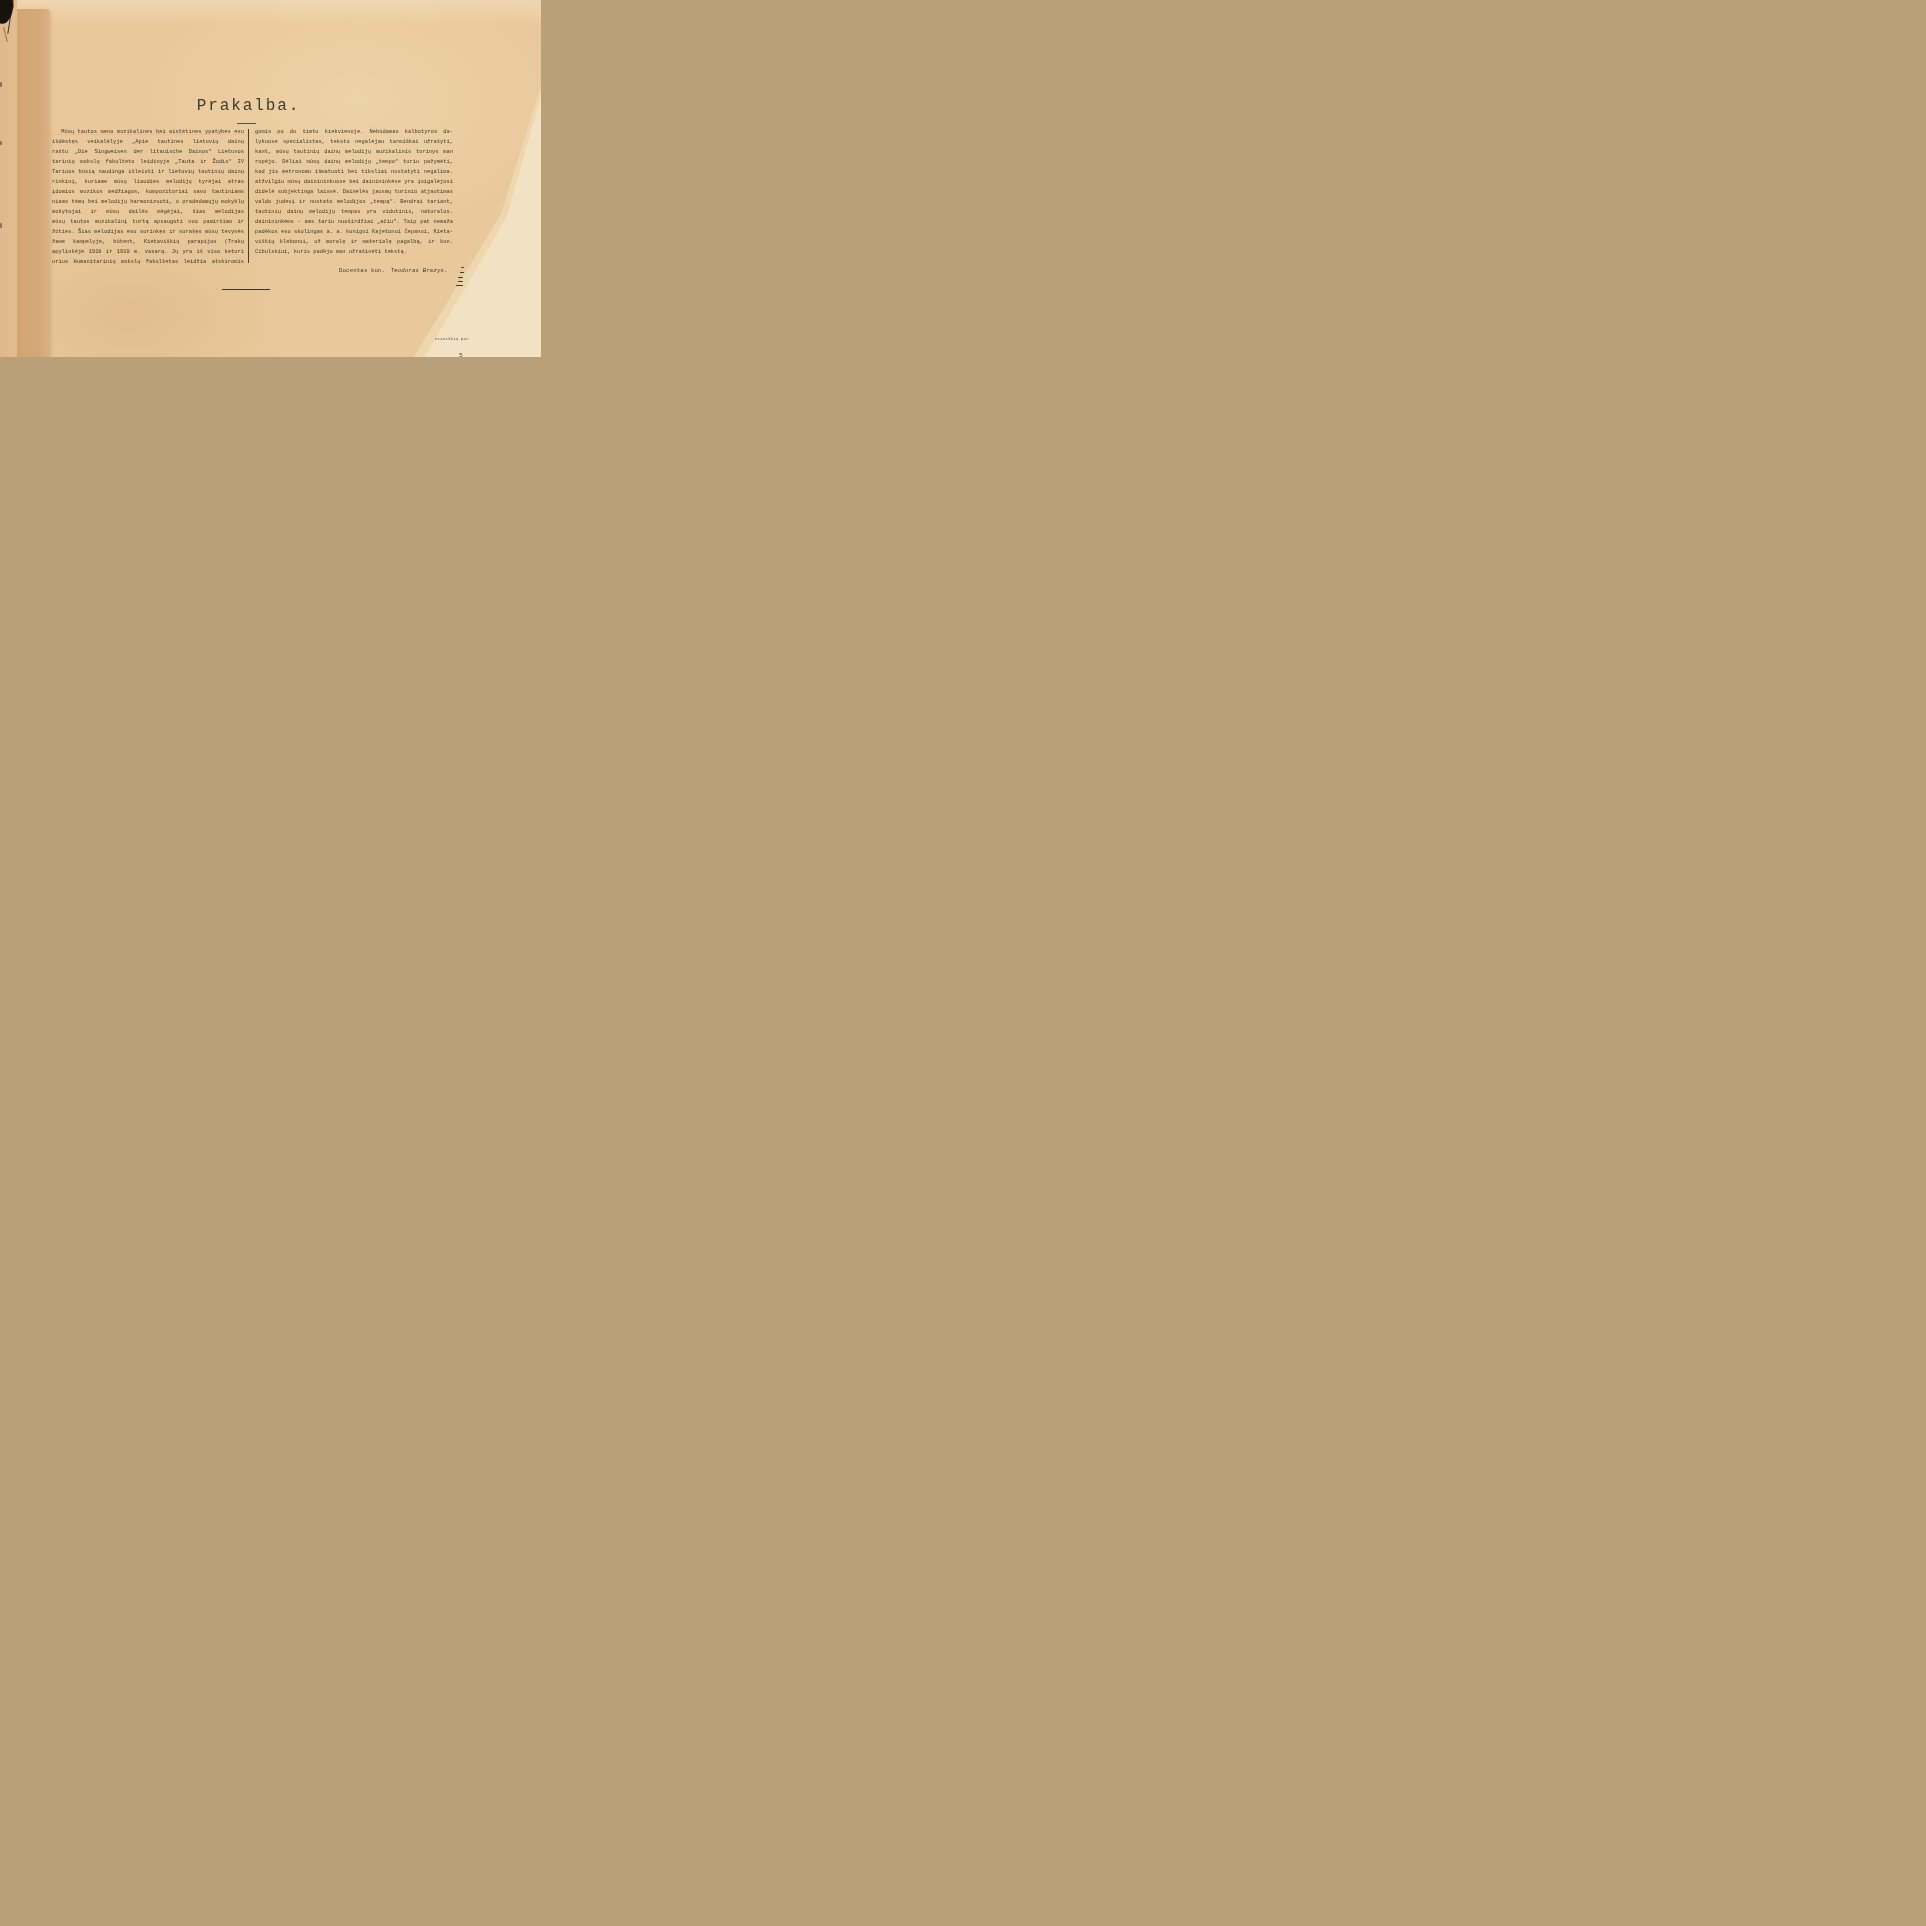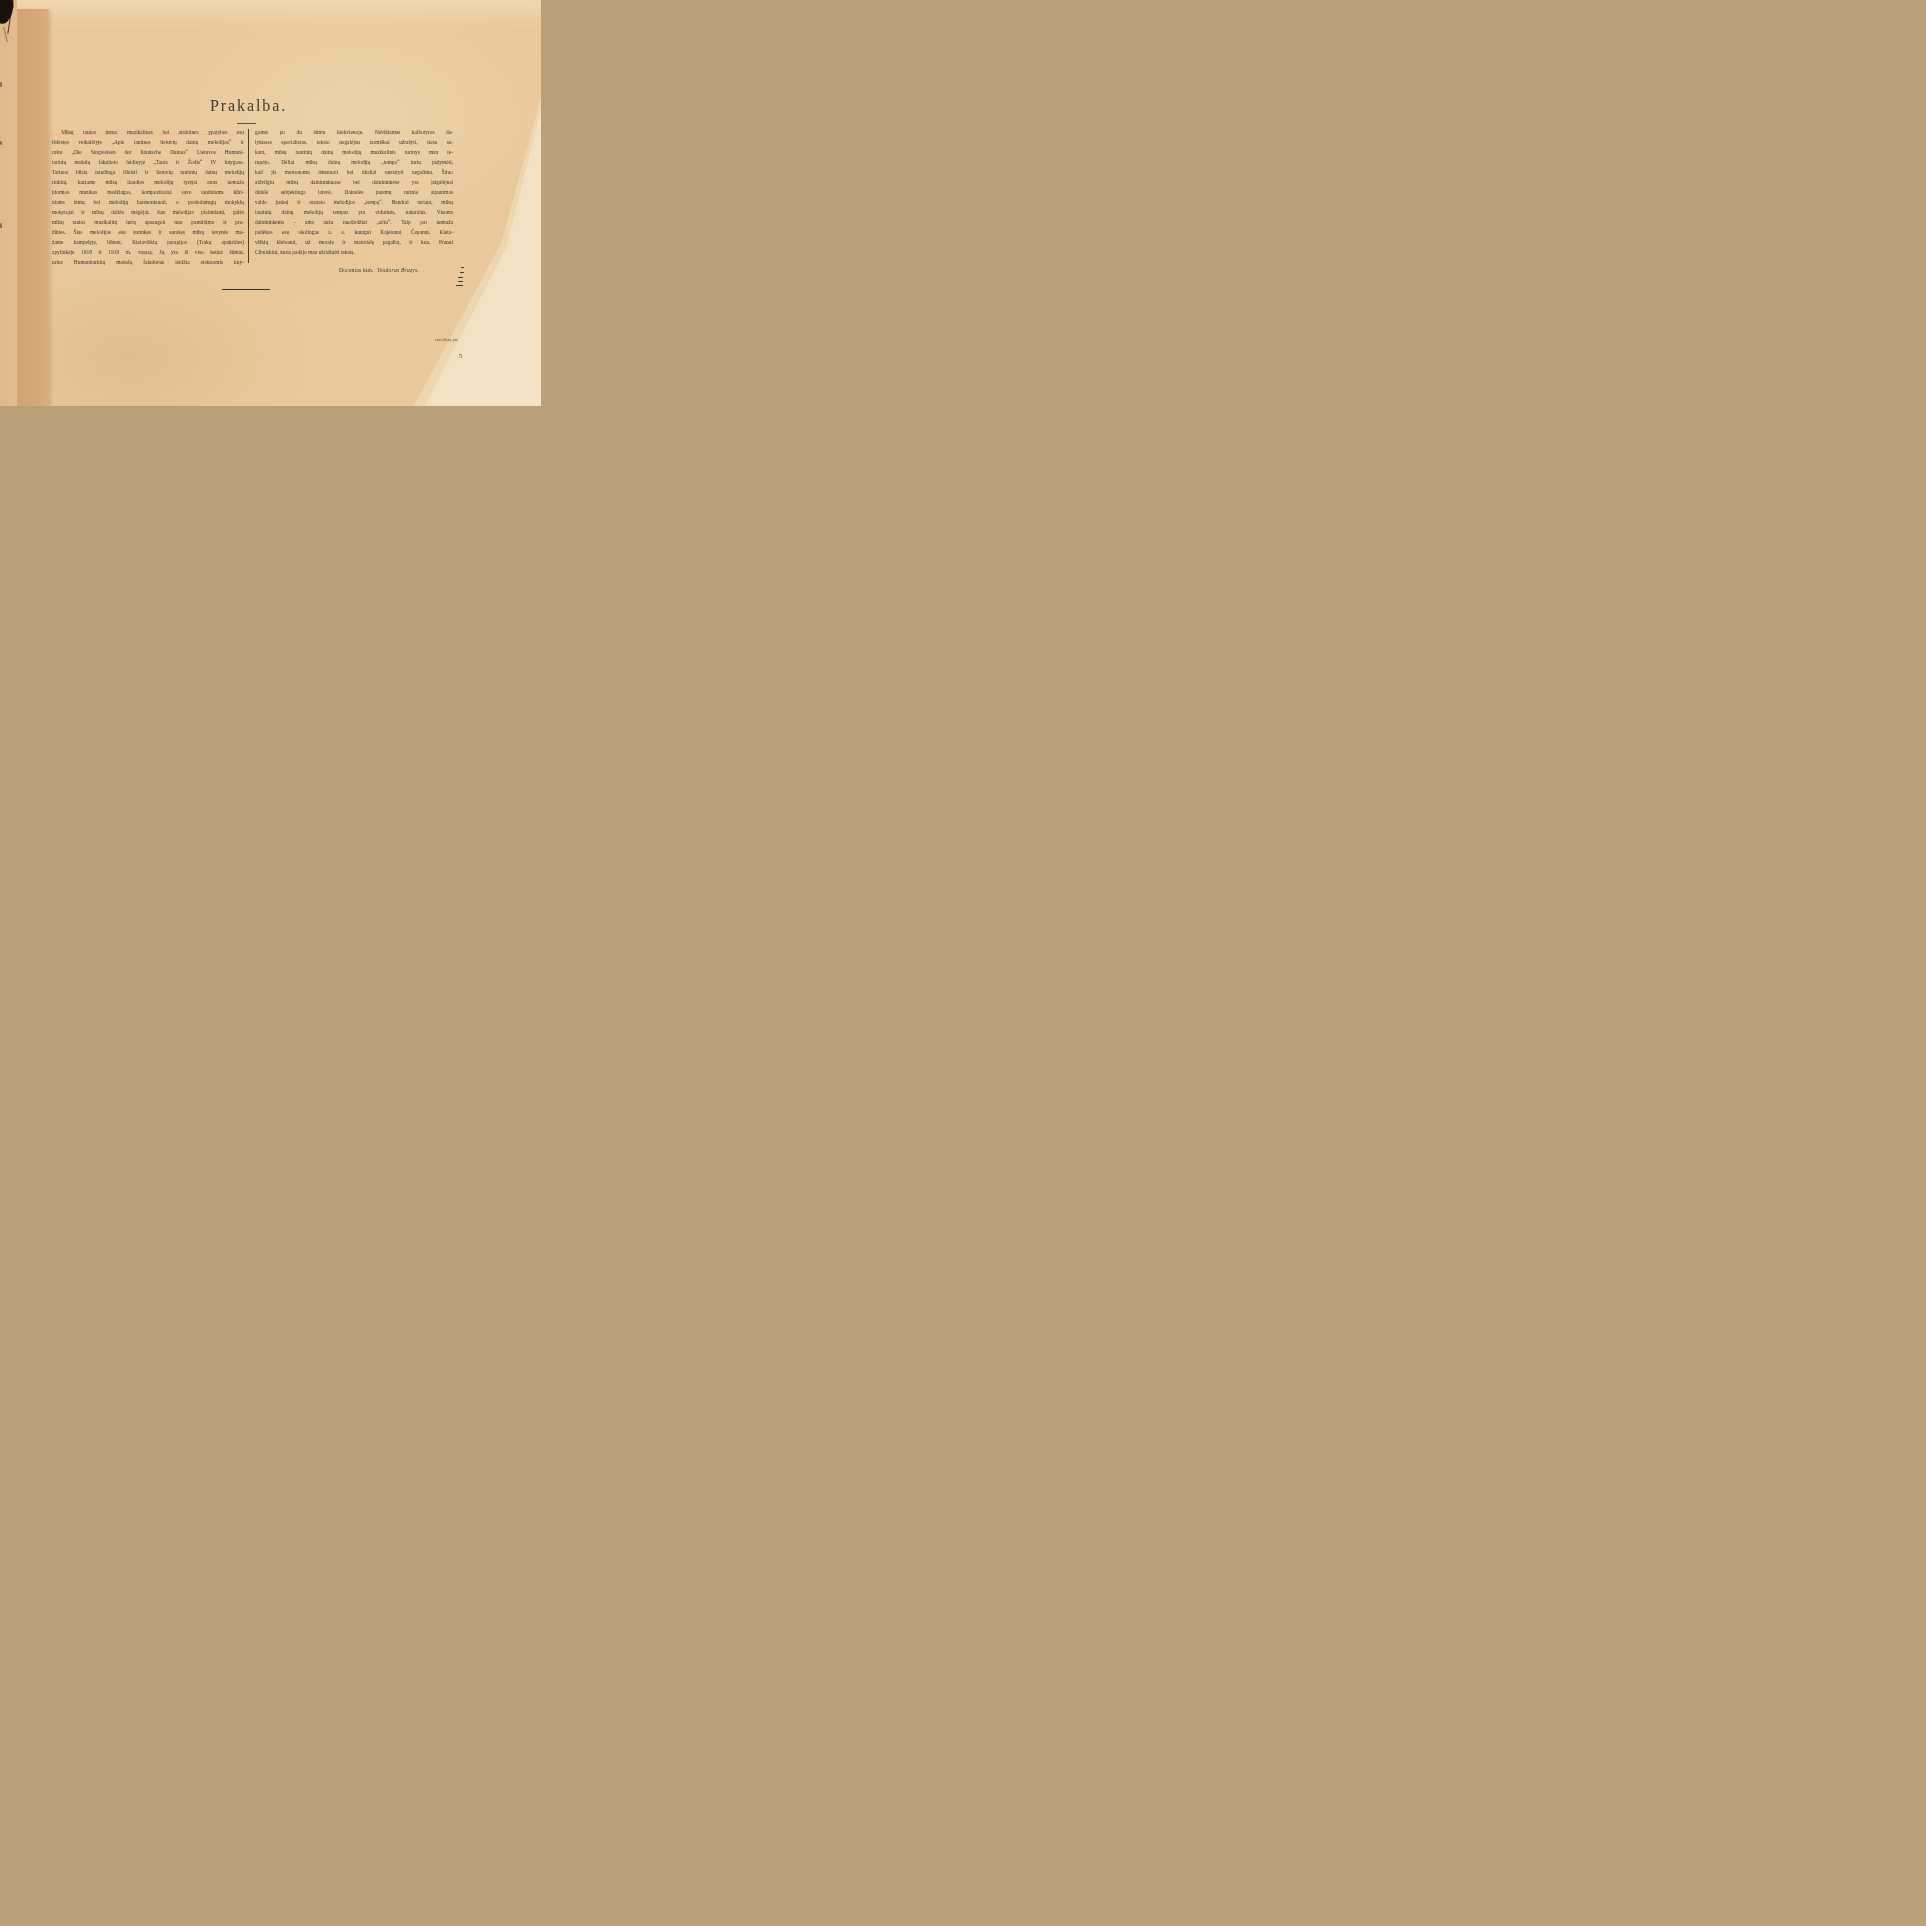--- a/index.html
+++ b/index.html
@@ -1,20 +1,20 @@
 <!DOCTYPE html>
 <html style="font-size:6.2px"><head>
 <meta charset="utf-8">
 <style>
   html,body{margin:0;padding:0;background:#b9a079;}
   .page{
     position:relative;
-    width:541px;height:406px;
+    width:541px;height:357px;
     overflow:hidden;
-    font-family:Liberation Serif, serif;
+    font-family:Liberation Mono, monospace;
     background:
       linear-gradient(180deg, rgba(246,224,188,.55) 0, rgba(246,224,188,0) 7%),
       radial-gradient(ellipse 270px 162px at 24% 88%, rgba(198,148,92,.22), transparent 65%),
       radial-gradient(ellipse 347px 216px at 66% 28%, rgba(255,242,214,.20), transparent 60%),
       radial-gradient(ellipse 193px 116px at 45% 55%, rgba(214,168,110,.12), transparent 70%),
       #e9c99c;
   }
   
   .left-sliver{position:absolute;left:0;top:0;width:17px;height:100%;
     background:linear-gradient(90deg,#dfb88c,#e3bd90);}

